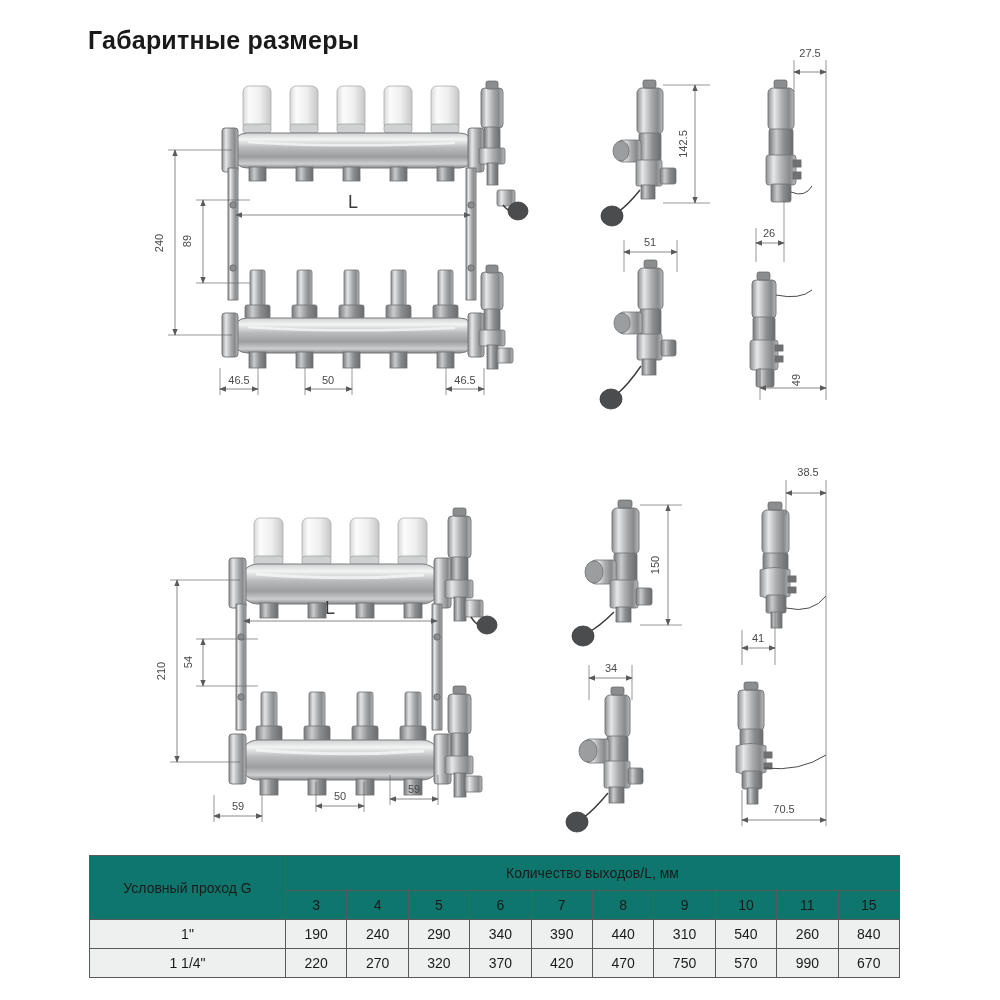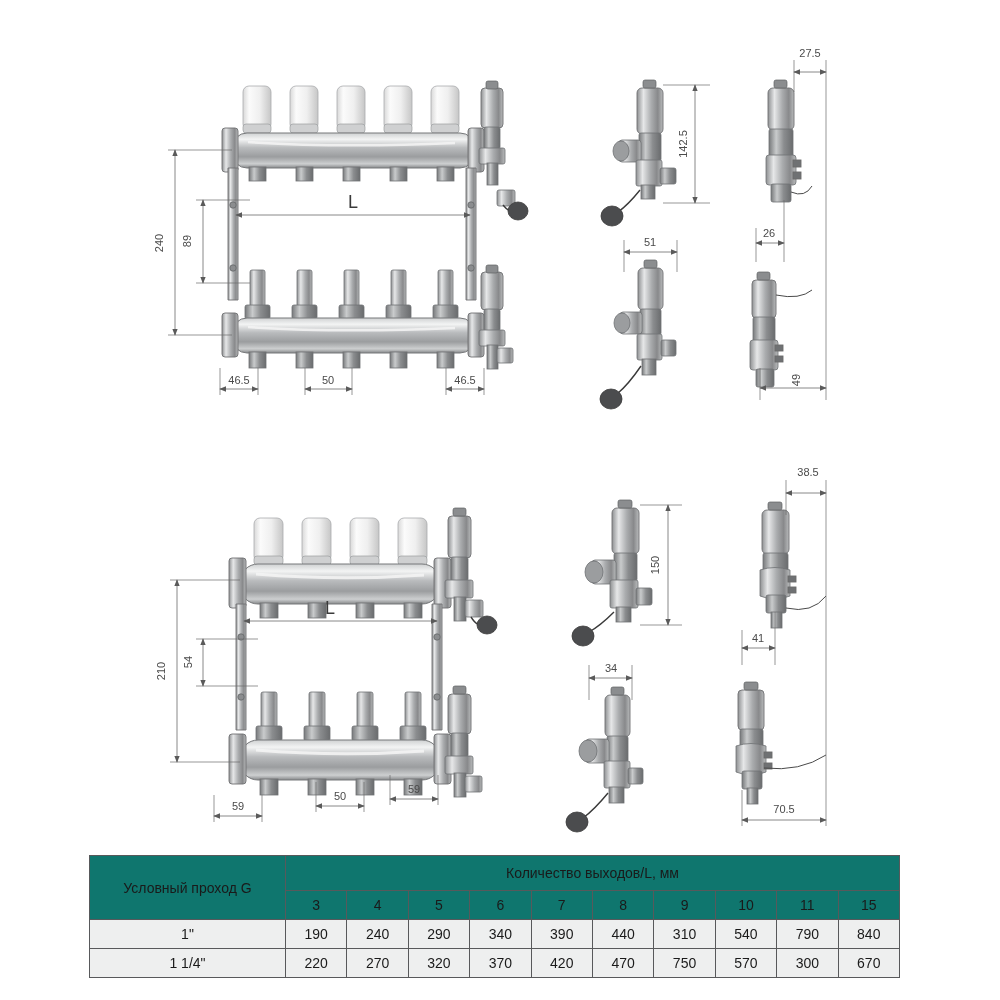--- a/index.html
+++ b/index.html
@@ -50,20 +50,21 @@
   .col-label { width: 195px; margin-top: 17px; }
   .row-h1 { height: 34px; }
   .row-h2 { height: 28px; }
   .grp-title { font-size: 14px; }
 </style>
 </head>
 <body>
 
 <div class="page">
 
+  <div class="title">Габаритные размеры</div>
 
   <div class="draw-area">
   <svg width="1000" height="845" viewBox="0 0 1000 845" xmlns="http://www.w3.org/2000/svg">
     <defs>
       <linearGradient id="barGrad" x1="0" y1="0" x2="0" y2="1">
         <stop offset="0%" stop-color="#cfd1d2"></stop>
         <stop offset="18%" stop-color="#f3f4f4"></stop>
         <stop offset="42%" stop-color="#b9bbbd"></stop>
         <stop offset="68%" stop-color="#9b9d9f"></stop>
         <stop offset="88%" stop-color="#cdcfd0"></stop>
@@ -503,32 +504,32 @@
     <tr>
       <td class="td-data">1"</td>
       <td class="td-data">190</td>
       <td class="td-data">240</td>
       <td class="td-data">290</td>
       <td class="td-data">340</td>
       <td class="td-data">390</td>
       <td class="td-data">440</td>
       <td class="td-data">310</td>
       <td class="td-data">540</td>
-      <td class="td-data">790</td>
+      <td class="td-data">260</td>
       <td class="td-data">840</td>
     </tr>
     <tr>
       <td class="td-data">1 1/4"</td>
       <td class="td-data">220</td>
       <td class="td-data">270</td>
       <td class="td-data">320</td>
       <td class="td-data">370</td>
       <td class="td-data">420</td>
       <td class="td-data">470</td>
       <td class="td-data">750</td>
       <td class="td-data">570</td>
-      <td class="td-data">300</td>
+      <td class="td-data">990</td>
       <td class="td-data">670</td>
     </tr>
   </tbody>
     </table>
 
 </div>
 
 </body></html>

